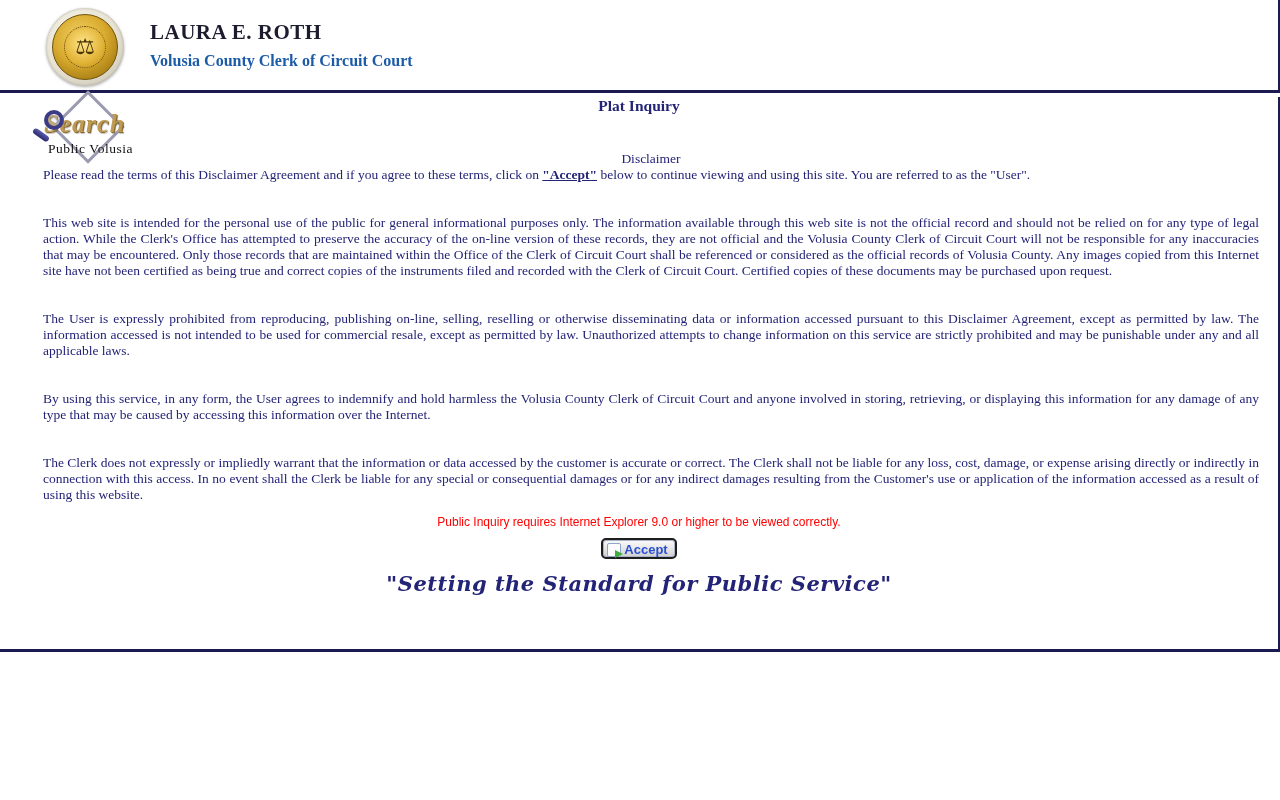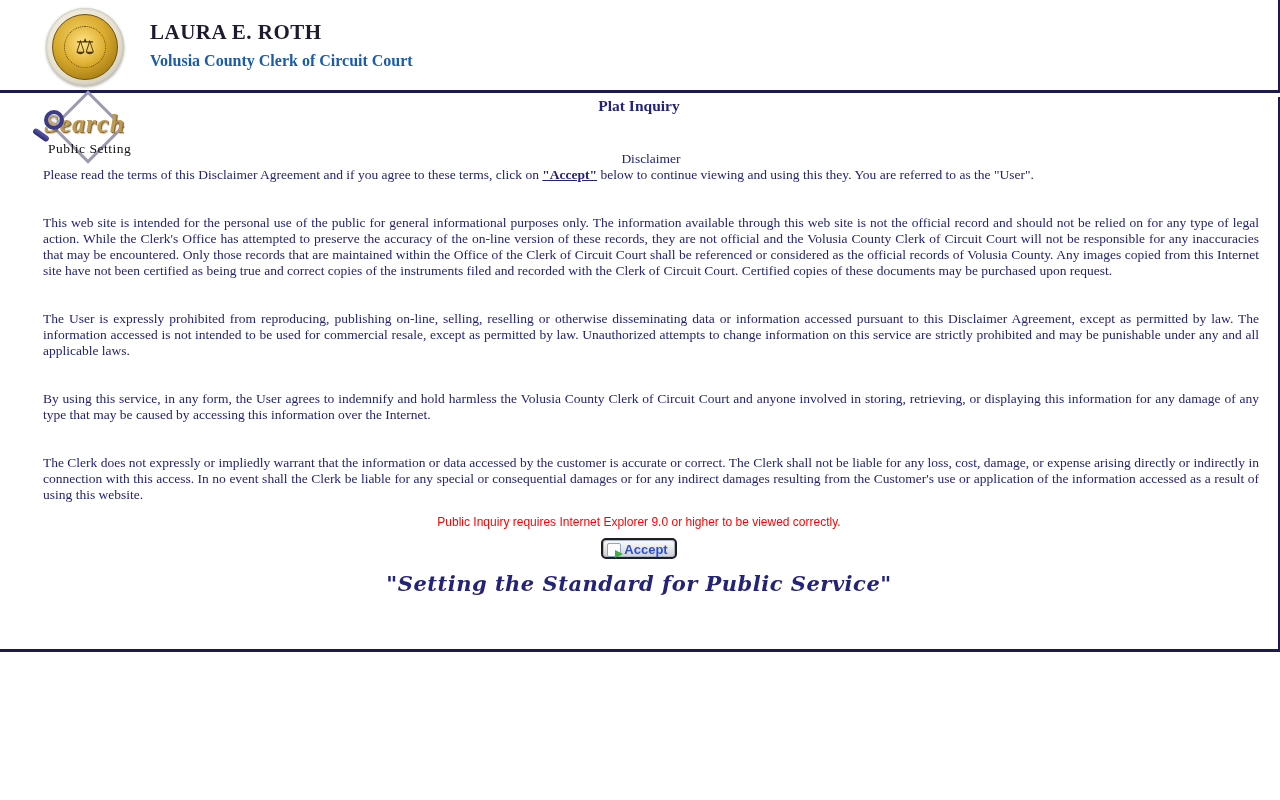--- a/index.html
+++ b/index.html
@@ -145,28 +145,28 @@
 
 <div class="main">
 
   <div class="search-logo">
     <div class="search-diamond"></div>
     <span class="search-word">Search</span>
     <div class="mag">
       <div class="mag-glass"></div>
       <div class="mag-handle"></div>
     </div>
-    <span class="search-sub">Public Setting</span>
+    <span class="search-sub">Public Volusia</span>
   </div>
 
   <div class="page-title">Plat Inquiry</div>
 
   <div class="disclaimer-block">
     <div class="disclaimer-heading">Disclaimer</div>
-    <p class="intro"><span>Please read the terms of this Disclaimer Agreement and if you agree to these terms, click on </span><span class="intro-accept">"Accept"</span><span> below to continue viewing and using this they. You are referred to as the "User".</span></p>
+    <p class="intro"><span>Please read the terms of this Disclaimer Agreement and if you agree to these terms, click on </span><span class="intro-accept">"Accept"</span><span> below to continue viewing and using this site. You are referred to as the "User".</span></p>
     <p class="para">This web site is intended for the personal use of the public for general informational purposes only. The information available through this web site is not the official record and should not be relied on for any type of legal action. While the Clerk's Office has attempted to preserve the accuracy of the on-line version of these records, they are not official and the Volusia County Clerk of Circuit Court will not be responsible for any inaccuracies that may be encountered. Only those records that are maintained within the Office of the Clerk of Circuit Court shall be referenced or considered as the official records of Volusia County. Any images copied from this Internet site have not been certified as being true and correct copies of the instruments filed and recorded with the Clerk of Circuit Court. Certified copies of these documents may be purchased upon request.</p>
     <p class="para">The User is expressly prohibited from reproducing, publishing on-line, selling, reselling or otherwise disseminating data or information accessed pursuant to this Disclaimer Agreement, except as permitted by law. The information accessed is not intended to be used for commercial resale, except as permitted by law. Unauthorized attempts to change information on this service are strictly prohibited and may be punishable under any and all applicable laws.</p>
     <p class="para">By using this service, in any form, the User agrees to indemnify and hold harmless the Volusia County Clerk of Circuit Court and anyone involved in storing, retrieving, or displaying this information for any damage of any type that may be caused by accessing this information over the Internet.</p>
     <p class="para">The Clerk does not expressly or impliedly warrant that the information or data accessed by the customer is accurate or correct. The Clerk shall not be liable for any loss, cost, damage, or expense arising directly or indirectly in connection with this access. In no event shall the Clerk be liable for any special or consequential damages or for any indirect damages resulting from the Customer's use or application of the information accessed as a result of using this website.</p>
   </div>
 
   <div class="browser-notice">Public Inquiry requires Internet Explorer 9.0 or higher to be viewed correctly.</div>
 
   <div class="accept-row">
     <button class="accept-button">

